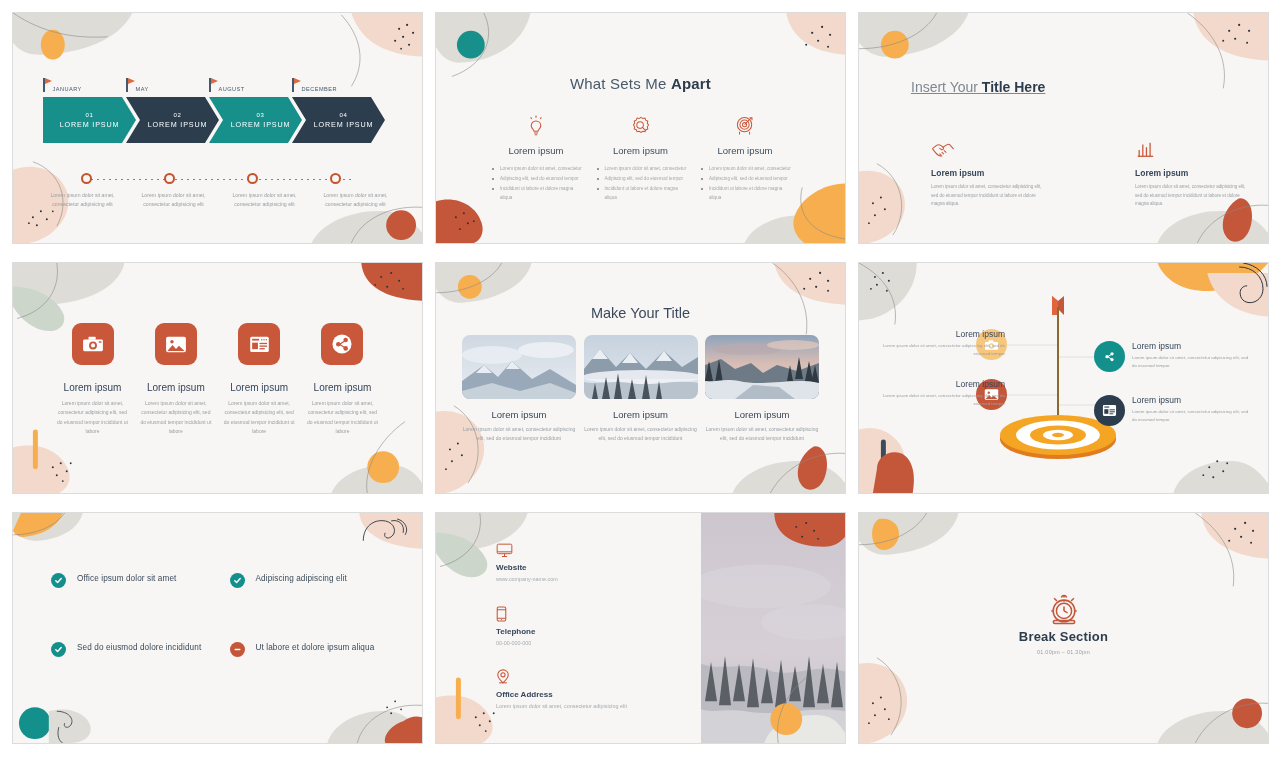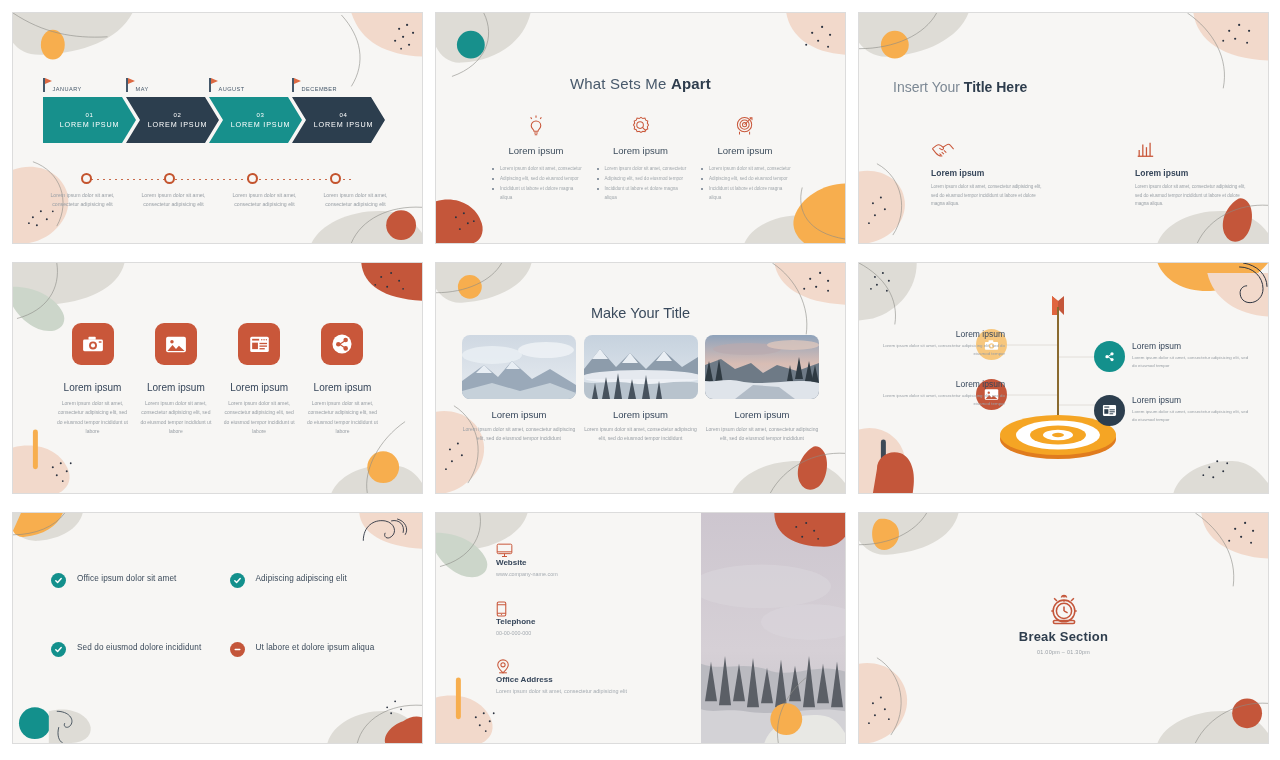--- a/index.html
+++ b/index.html
@@ -86,21 +86,21 @@
   .s2-col .ico { height: 26px; display: flex; align-items: center; justify-content: center; }
   .s2-col .h3 { margin-top: 6px; font-weight: 500; font-size: 9.5px; color: #3d4d5c; }
   .s2-col ul { margin: 9px 0 0 0; padding-left: 12px; text-align: left; }
   .s2-col li { font-size: 4.6px; color: #a2a8ad; line-height: 1.95; list-style: none; position: relative; margin-bottom: 1px; }
   .s2-col li::before {
     content: ""; position: absolute; left: -8px; top: 3px;
     width: 2px; height: 2px; background: #8e98a3;
   }
 
   
-  .s3-ttl { position: absolute; top: 66px; left: 34px; font-size: 14px; color: #7c8894; font-weight: 400; }
+  .s3-ttl { position: absolute; top: 66px; left: 52px; font-size: 14px; color: #7c8894; font-weight: 400; text-decoration: underline; }
   .s3-ttl b { color: #2e3d4d; font-weight: 700; }
   .s3-cols { position: absolute; top: 122px; left: 72px; display: flex; gap: 92px; }
   .s3-col { width: 112px; }
   .s3-col .ico { height: 24px; display: flex; align-items: flex-end; }
   .s3-col .h3 { margin-top: 9px; font-size: 8.5px; font-weight: 600; color: #36465a; }
   .s3-col .body { margin-top: 5px; font-size: 4.5px; line-height: 1.9; }
 
   
   .s4-row { position: absolute; top: 60px; left: 42px; right: 42px; display: flex; justify-content: space-between; }
   .s4-col { width: 75px; text-align: center; }
@@ -135,21 +135,21 @@
   .chk { width: 15px; height: 15px; border-radius: 50%; flex: 0 0 15px; display: flex; align-items: center; justify-content: center; }
   .chk.ok { background: #13908c; }
   .chk.no { background: #c4563a; }
   .chk-item .txt { font-size: 8.2px; color: #3b4a5a; line-height: 1.5; letter-spacing: .1px; }
 
   
   .s8-photo { position: absolute; right: 0; top: 0; bottom: 0; width: 144px; overflow: hidden; }
   .s8-list { position: absolute; left: 60px; top: 28px; width: 190px; }
   .s8-item { margin-bottom: 21px; }
   .s8-item .ico { height: 17px; display: flex; align-items: flex-end; }
-  .s8-item .lab { font-size: 8px; font-weight: 600; color: #36465a; }
+  .s8-item .lab { margin-top: 5px; font-size: 8px; font-weight: 600; color: #36465a; }
   .s8-item .val { margin-top: 3px; font-size: 5.4px; color: #a5abb1; line-height: 1.6; }
 
   
   .s9-wrap { position: absolute; top: 78px; left: 0; right: 0; text-align: center; }
   .s9-wrap .h1 { margin-top: 0; font-size: 13px; font-weight: 600; color: #2e3d4d; letter-spacing: .2px; }
   .s9-wrap .sub { margin-top: 5px; font-size: 5.4px; color: #9aa0a6; letter-spacing: .3px; }
 </style>
 </head>
 <body>
 

